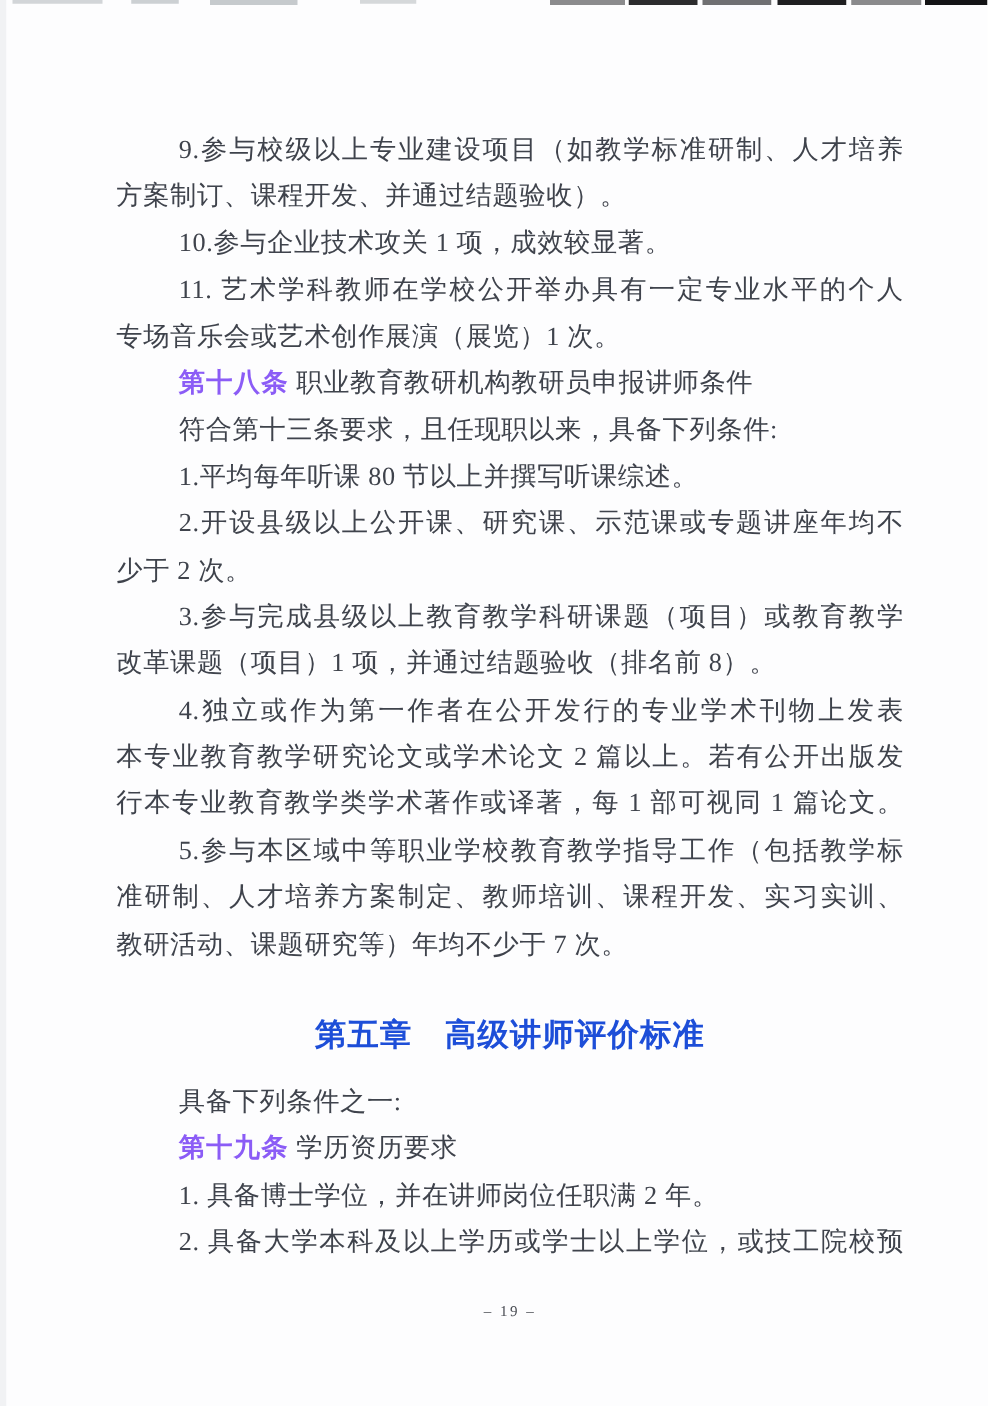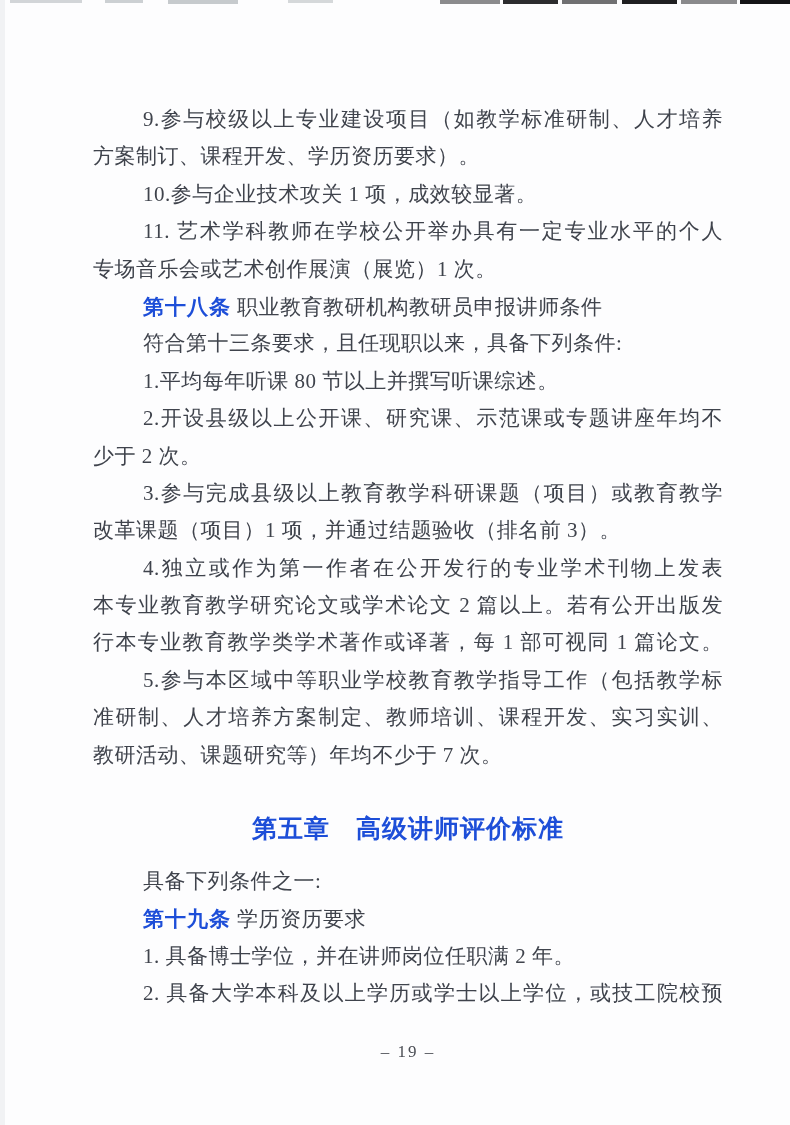--- a/index.html
+++ b/index.html
@@ -33,35 +33,35 @@
   }
   .line.full{
     white-space:normal;
     text-align:justify;
     text-align-last:justify;
     text-justify:inter-character;
   }
   .line.indent{text-indent:50px;}
   .art{
     font-family:"Liberation Sans","DejaVu Sans",sans-serif;
-    font-weight:bold;color:#1d4ed8;
+    font-weight:bold;color:#8b5cf6;
     margin-right:6px;letter-spacing:1px;
   }
   .chapter{
     position:absolute;left:93px;top:806px;width:630px;
     height:44px;line-height:44px;
     text-align:center;
     font-family:"Liberation Sans","DejaVu Sans",sans-serif;
     font-weight:bold;font-size:25px;letter-spacing:1px;
     color:#1d4ed8;
   }
   .pageno{
     position:absolute;left:93px;top:1042px;width:630px;
     text-align:center;
-    font-size:17px;letter-spacing:2px;
+    font-size:12px;letter-spacing:2px;
     color:#4a4d54;
   }
 </style>
 </head>
 <body>
 
 <div class="page">
 
   <div class="edge-shade"></div>
   <div class="scan-strip">
@@ -72,33 +72,33 @@
     <i style="left:440px;width:60px;height:4px;background:#8b8b8d;"></i>
     <i style="left:503px;width:55px;height:4px;background:#2c2c2e;"></i>
     <i style="left:562px;width:55px;height:4px;background:#707072;"></i>
     <i style="left:622px;width:55px;height:4px;background:#1f1f21;"></i>
     <i style="left:681px;width:56px;height:4px;background:#8a8a8c;"></i>
     <i style="left:740px;width:50px;height:4px;background:#141416;"></i>
   </div>
 
   <div class="block b1">
     <div class="line indent full">9.参与校级以上专业建设项目（如教学标准研制、人才培养</div>
-    <div class="line">方案制订、课程开发、学历资历要求）。</div>
+    <div class="line">方案制订、课程开发、并通过结题验收）。</div>
     <div class="line indent">10.参与企业技术攻关 1 项，成效较显著。</div>
     <div class="line indent full">11. 艺术学科教师在学校公开举办具有一定专业水平的个人</div>
     <div class="line">专场音乐会或艺术创作展演（展览）1 次。</div>
     <div class="line indent">
       <span class="art">第十八条</span><span>职业教育教研机构教研员申报讲师条件</span>
     </div>
     <div class="line indent">符合第十三条要求，且任现职以来，具备下列条件:</div>
     <div class="line indent">1.平均每年听课 80 节以上并撰写听课综述。</div>
     <div class="line indent full">2.开设县级以上公开课、研究课、示范课或专题讲座年均不</div>
     <div class="line">少于 2 次。</div>
     <div class="line indent full">3.参与完成县级以上教育教学科研课题（项目）或教育教学</div>
-    <div class="line">改革课题（项目）1 项，并通过结题验收（排名前 3）。</div>
+    <div class="line">改革课题（项目）1 项，并通过结题验收（排名前 8）。</div>
     <div class="line indent full">4.独立或作为第一作者在公开发行的专业学术刊物上发表</div>
     <div class="line full">本专业教育教学研究论文或学术论文 2 篇以上。若有公开出版发</div>
     <div class="line full">行本专业教育教学类学术著作或译著，每 1 部可视同 1 篇论文。</div>
     <div class="line indent full">5.参与本区域中等职业学校教育教学指导工作（包括教学标</div>
     <div class="line full">准研制、人才培养方案制定、教师培训、课程开发、实习实训、</div>
     <div class="line">教研活动、课题研究等）年均不少于 7 次。</div>
   </div>
 
   <div class="chapter">第五章　高级讲师评价标准</div>
 

